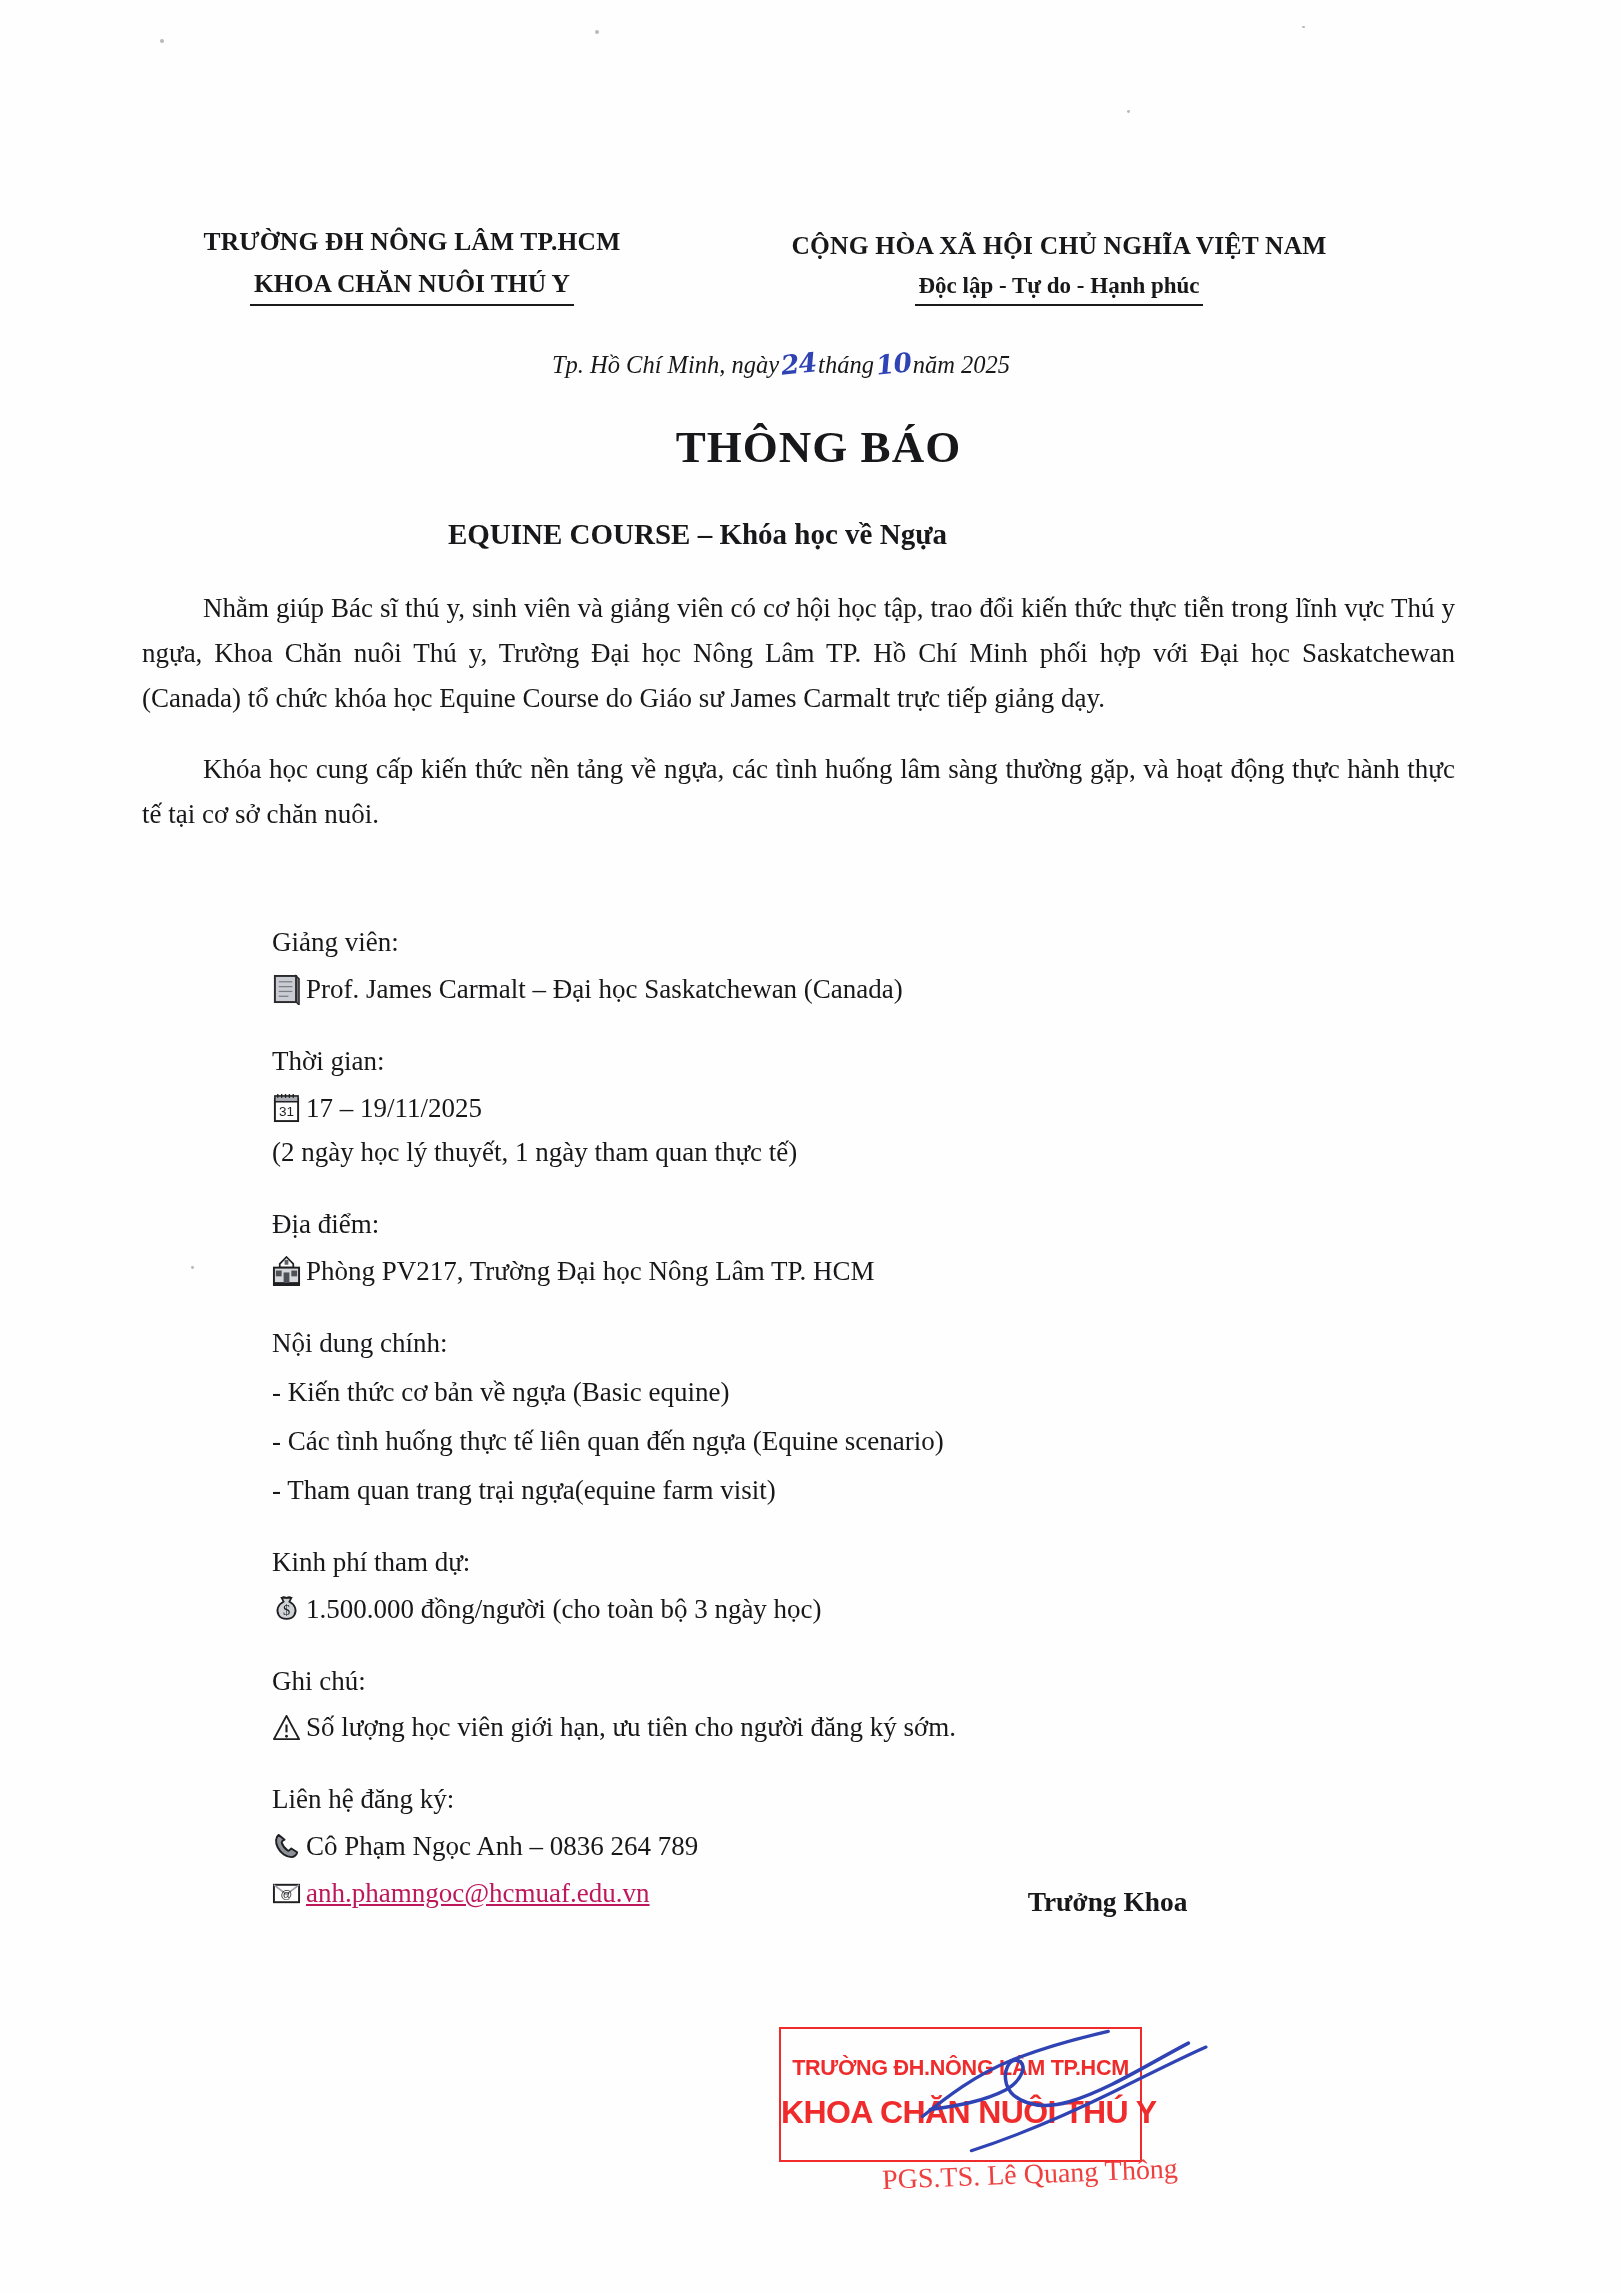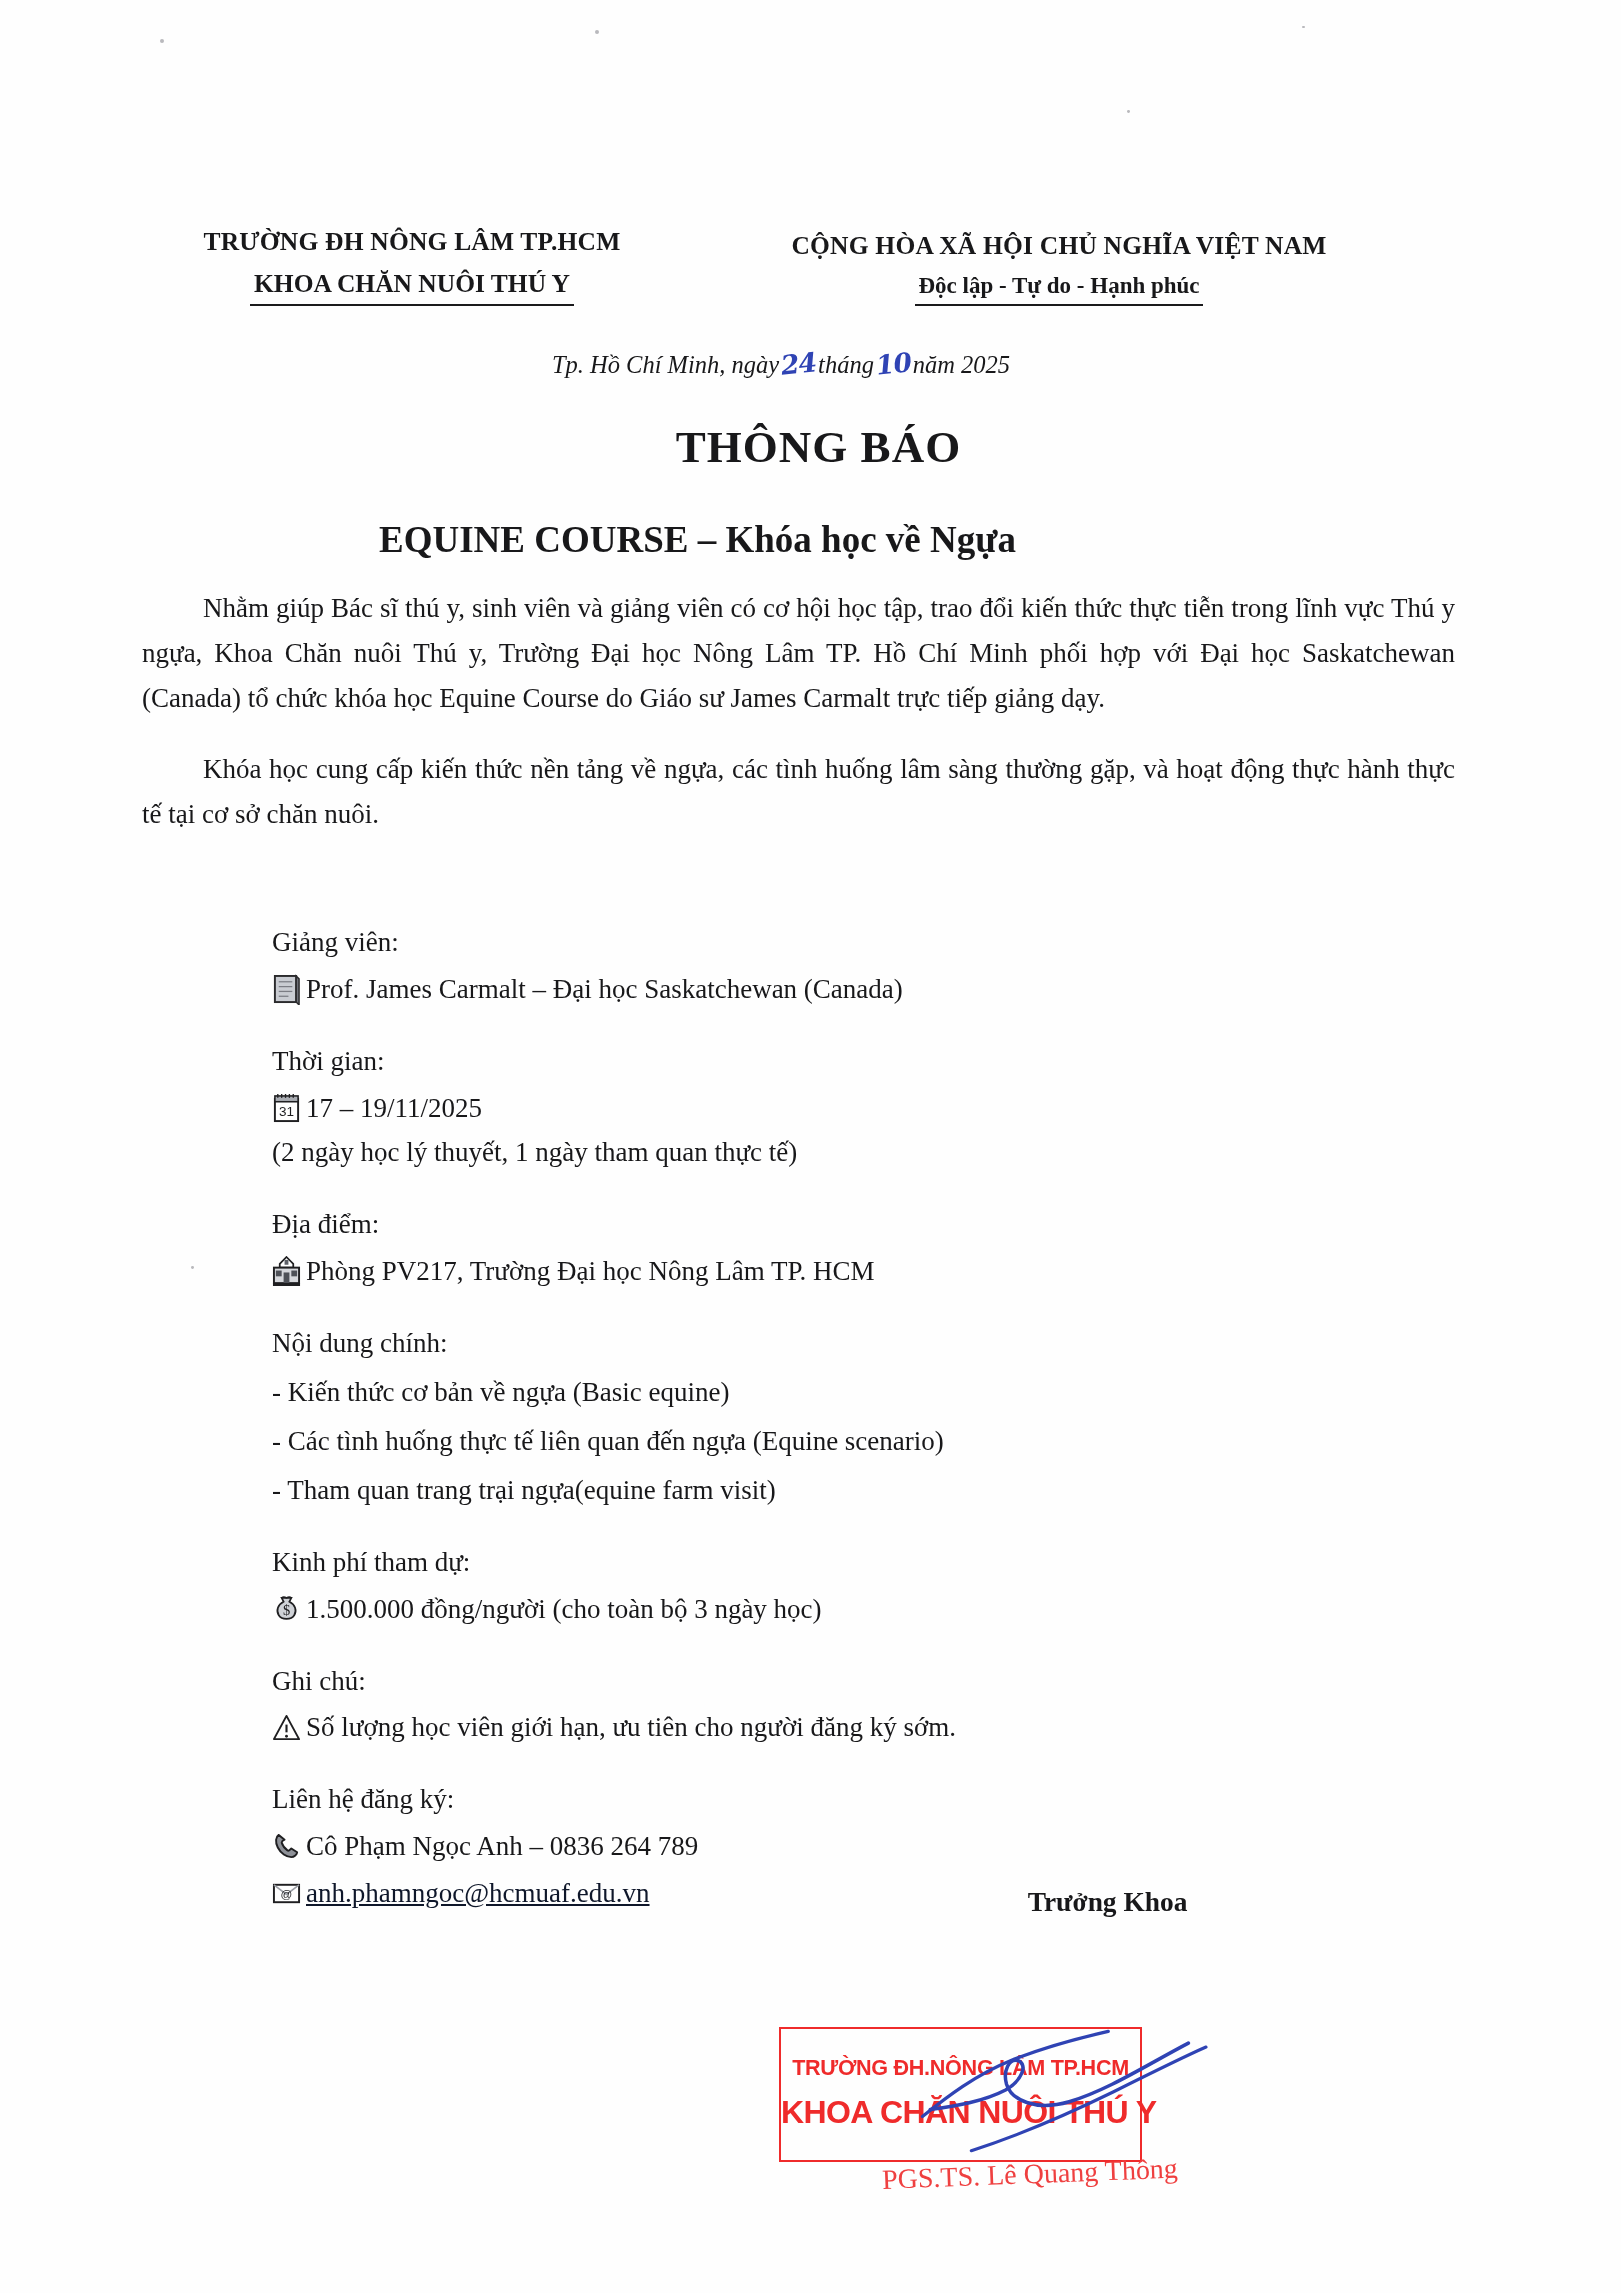--- a/index.html
+++ b/index.html
@@ -91,21 +91,21 @@
     font-size: 45px;
     letter-spacing: 1px;
   }
   .doc-subtitle {
     position: absolute;
     top: 518px;
     left: 0;
     width: 1395px;
     text-align: center;
     font-weight: bold;
-    font-size: 37px;
+    font-size: 29px;
   }
 
   
   .body {
     position: absolute;
     top: 586px;
     left: 142px;
     width: 1313px;
     font-size: 27px;
     line-height: 45px;
@@ -145,21 +145,21 @@
     height: 31px;
     margin-right: 5px;
     position: relative;
     top: 5.9px;
   }
   .ico svg { display: block; }
 
   
   .email-link {
     text-decoration: underline;
-    color: #0f172a;
+    color: #be185d;
   }
 
   
   .sign-title {
     position: absolute;
     top: 1887px;
     left: 931px;
     width: 353px;
     text-align: center;
     font-weight: bold;

